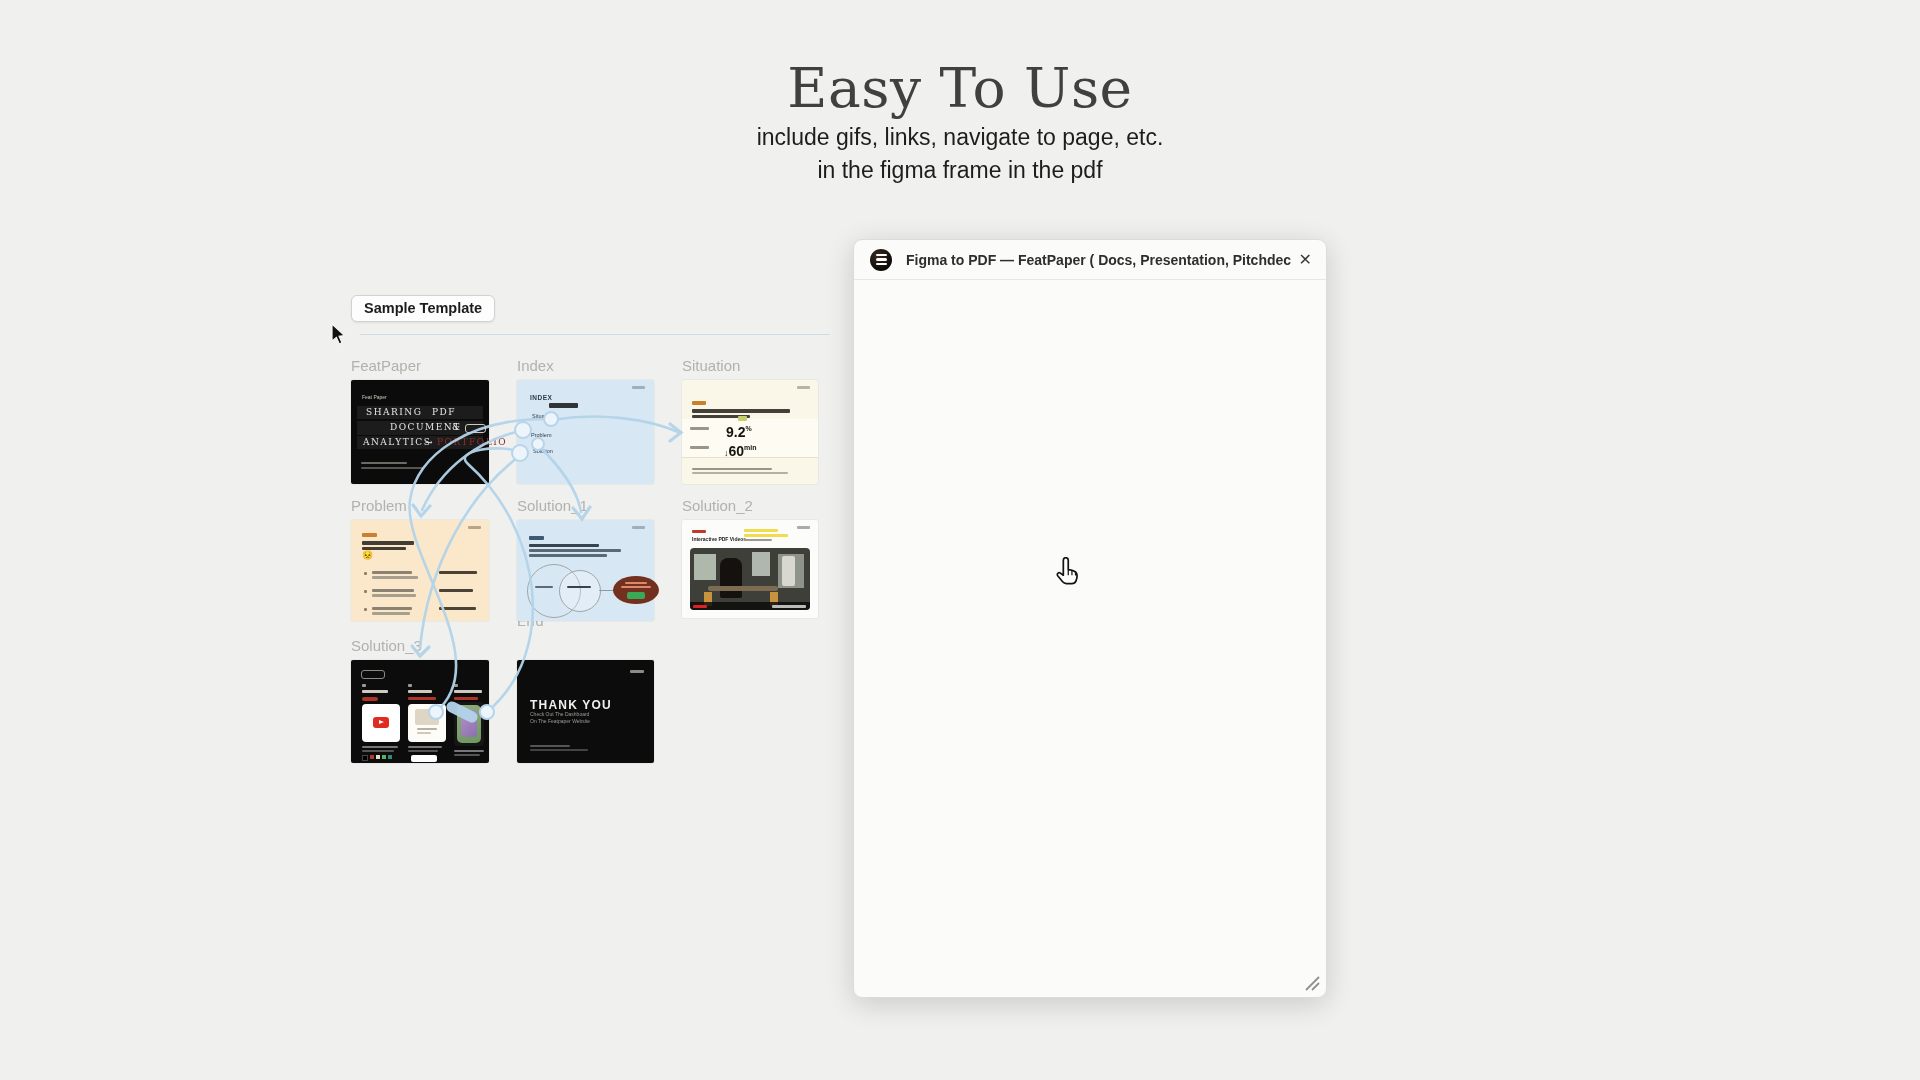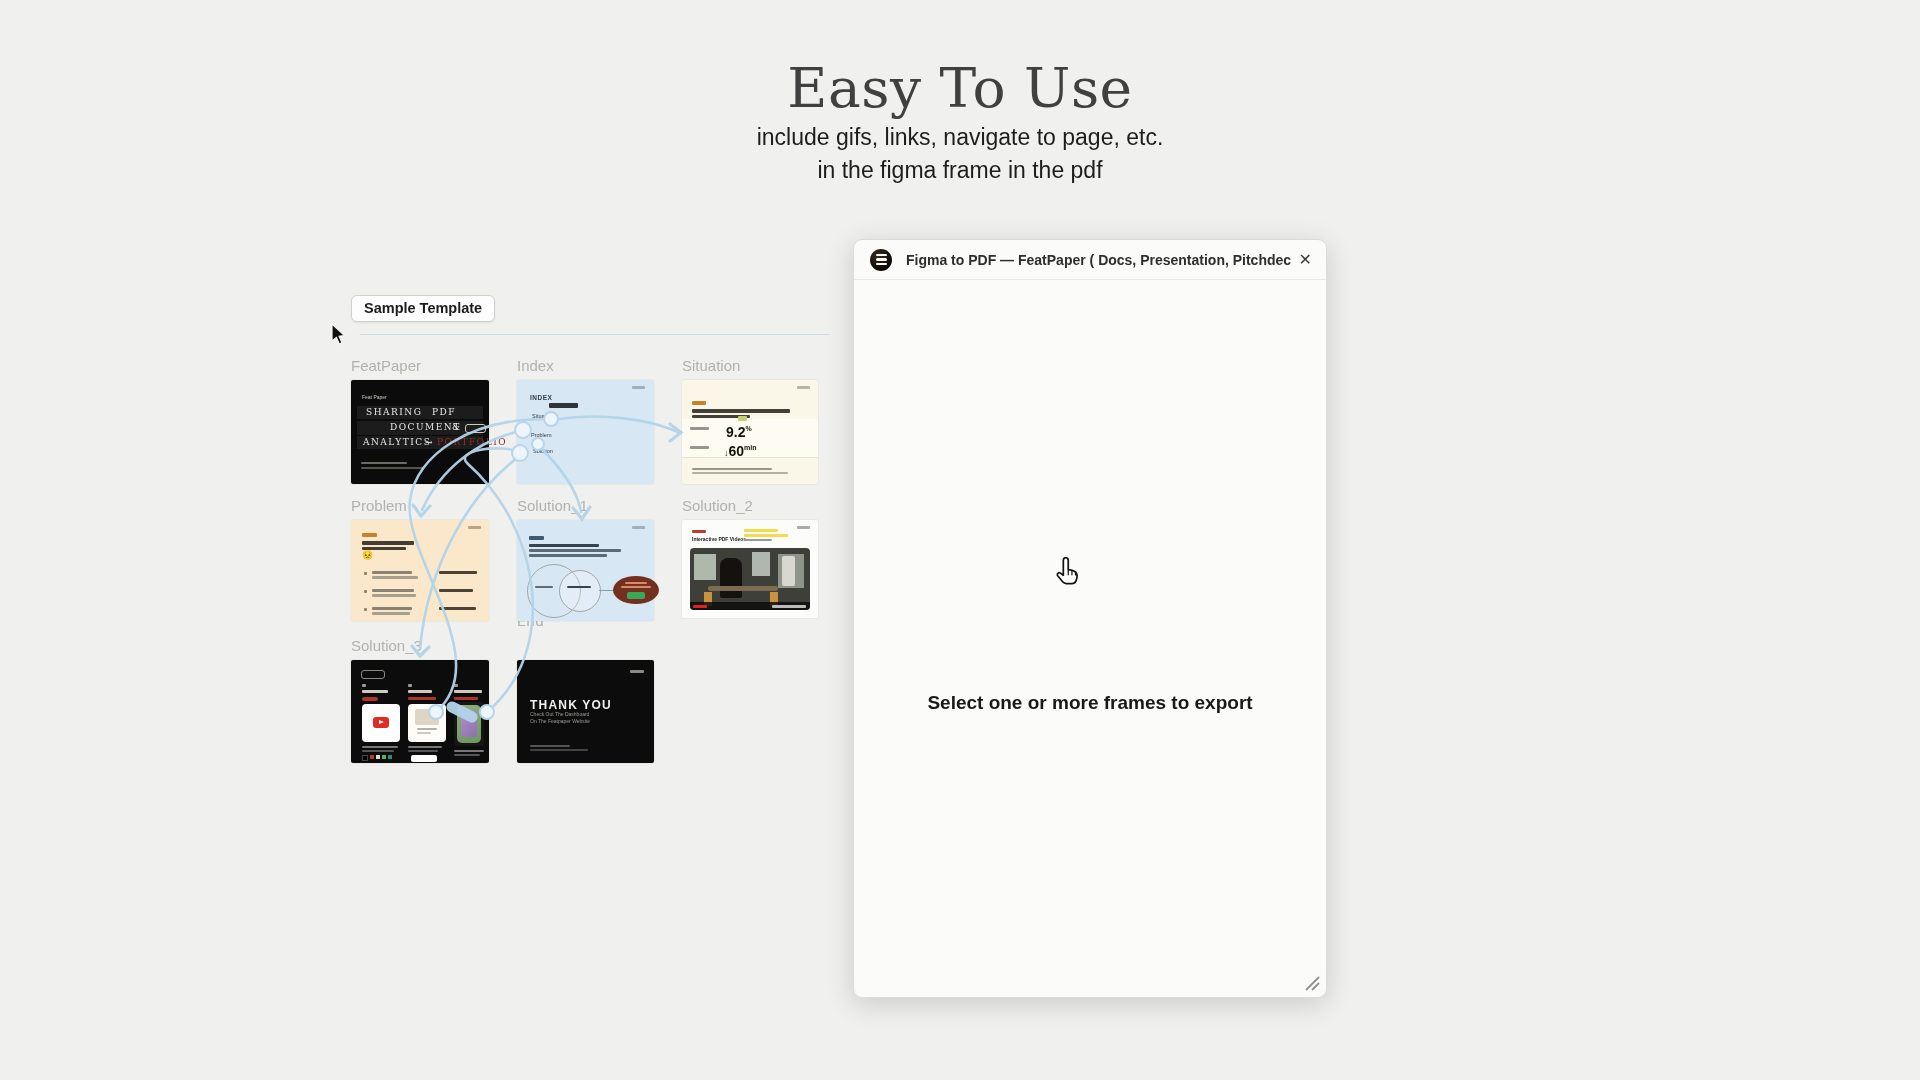--- a/index.html
+++ b/index.html
@@ -305,21 +305,20 @@
     <div class="plugin-logo">
       <i></i>
         <i></i>
         <i></i>
     </div>
     <div class="dialog-title">Figma to PDF — FeatPaper ( Docs, Presentation, Pitchdeck,...</div>
     <div class="dialog-close">✕</div>
   </div>
 
 
-  <div class="abs dlg-heading">Select one or more frames to export</div>
 
   <svg class="abs" style="right:4px;bottom:4px;" width="20" height="20" viewBox="0 0 20 20">
     <line x1="4" y1="17" x2="17" y2="4" stroke="#8f8f8f" stroke-width="1.8"></line>
     <line x1="10" y1="17" x2="17" y2="10" stroke="#8f8f8f" stroke-width="1.8"></line>
   </svg>
 </div>
 
 <svg class="abs" style="left:1053px;top:557px;" width="30" height="32" viewBox="0 0 24 26">
   <path d="M8.2 2.6c0-1.1.9-2 2-2s2 .9 2 2v7.6l1.6.25c3.4.55 5.6 1.8 5.6 4.7 0 1.3-.35 2.9-.9 4.2-.55 1.35-1.9 2.25-3.35 2.25h-4.5c-1.15 0-2.25-.55-3-1.45l-4-4.9c-.5-.65-.4-1.6.25-2.1.55-.45 1.35-.45 1.9-.05l2.4 1.7V2.6z" fill="#ffffff" stroke="#141414" stroke-width="1.4" stroke-linejoin="round"></path>
   <path d="M12.2 10.4v4.4 M15.2 10.9v4 M18.1 11.7v3.4" stroke="#141414" stroke-width="1" fill="none"></path>

